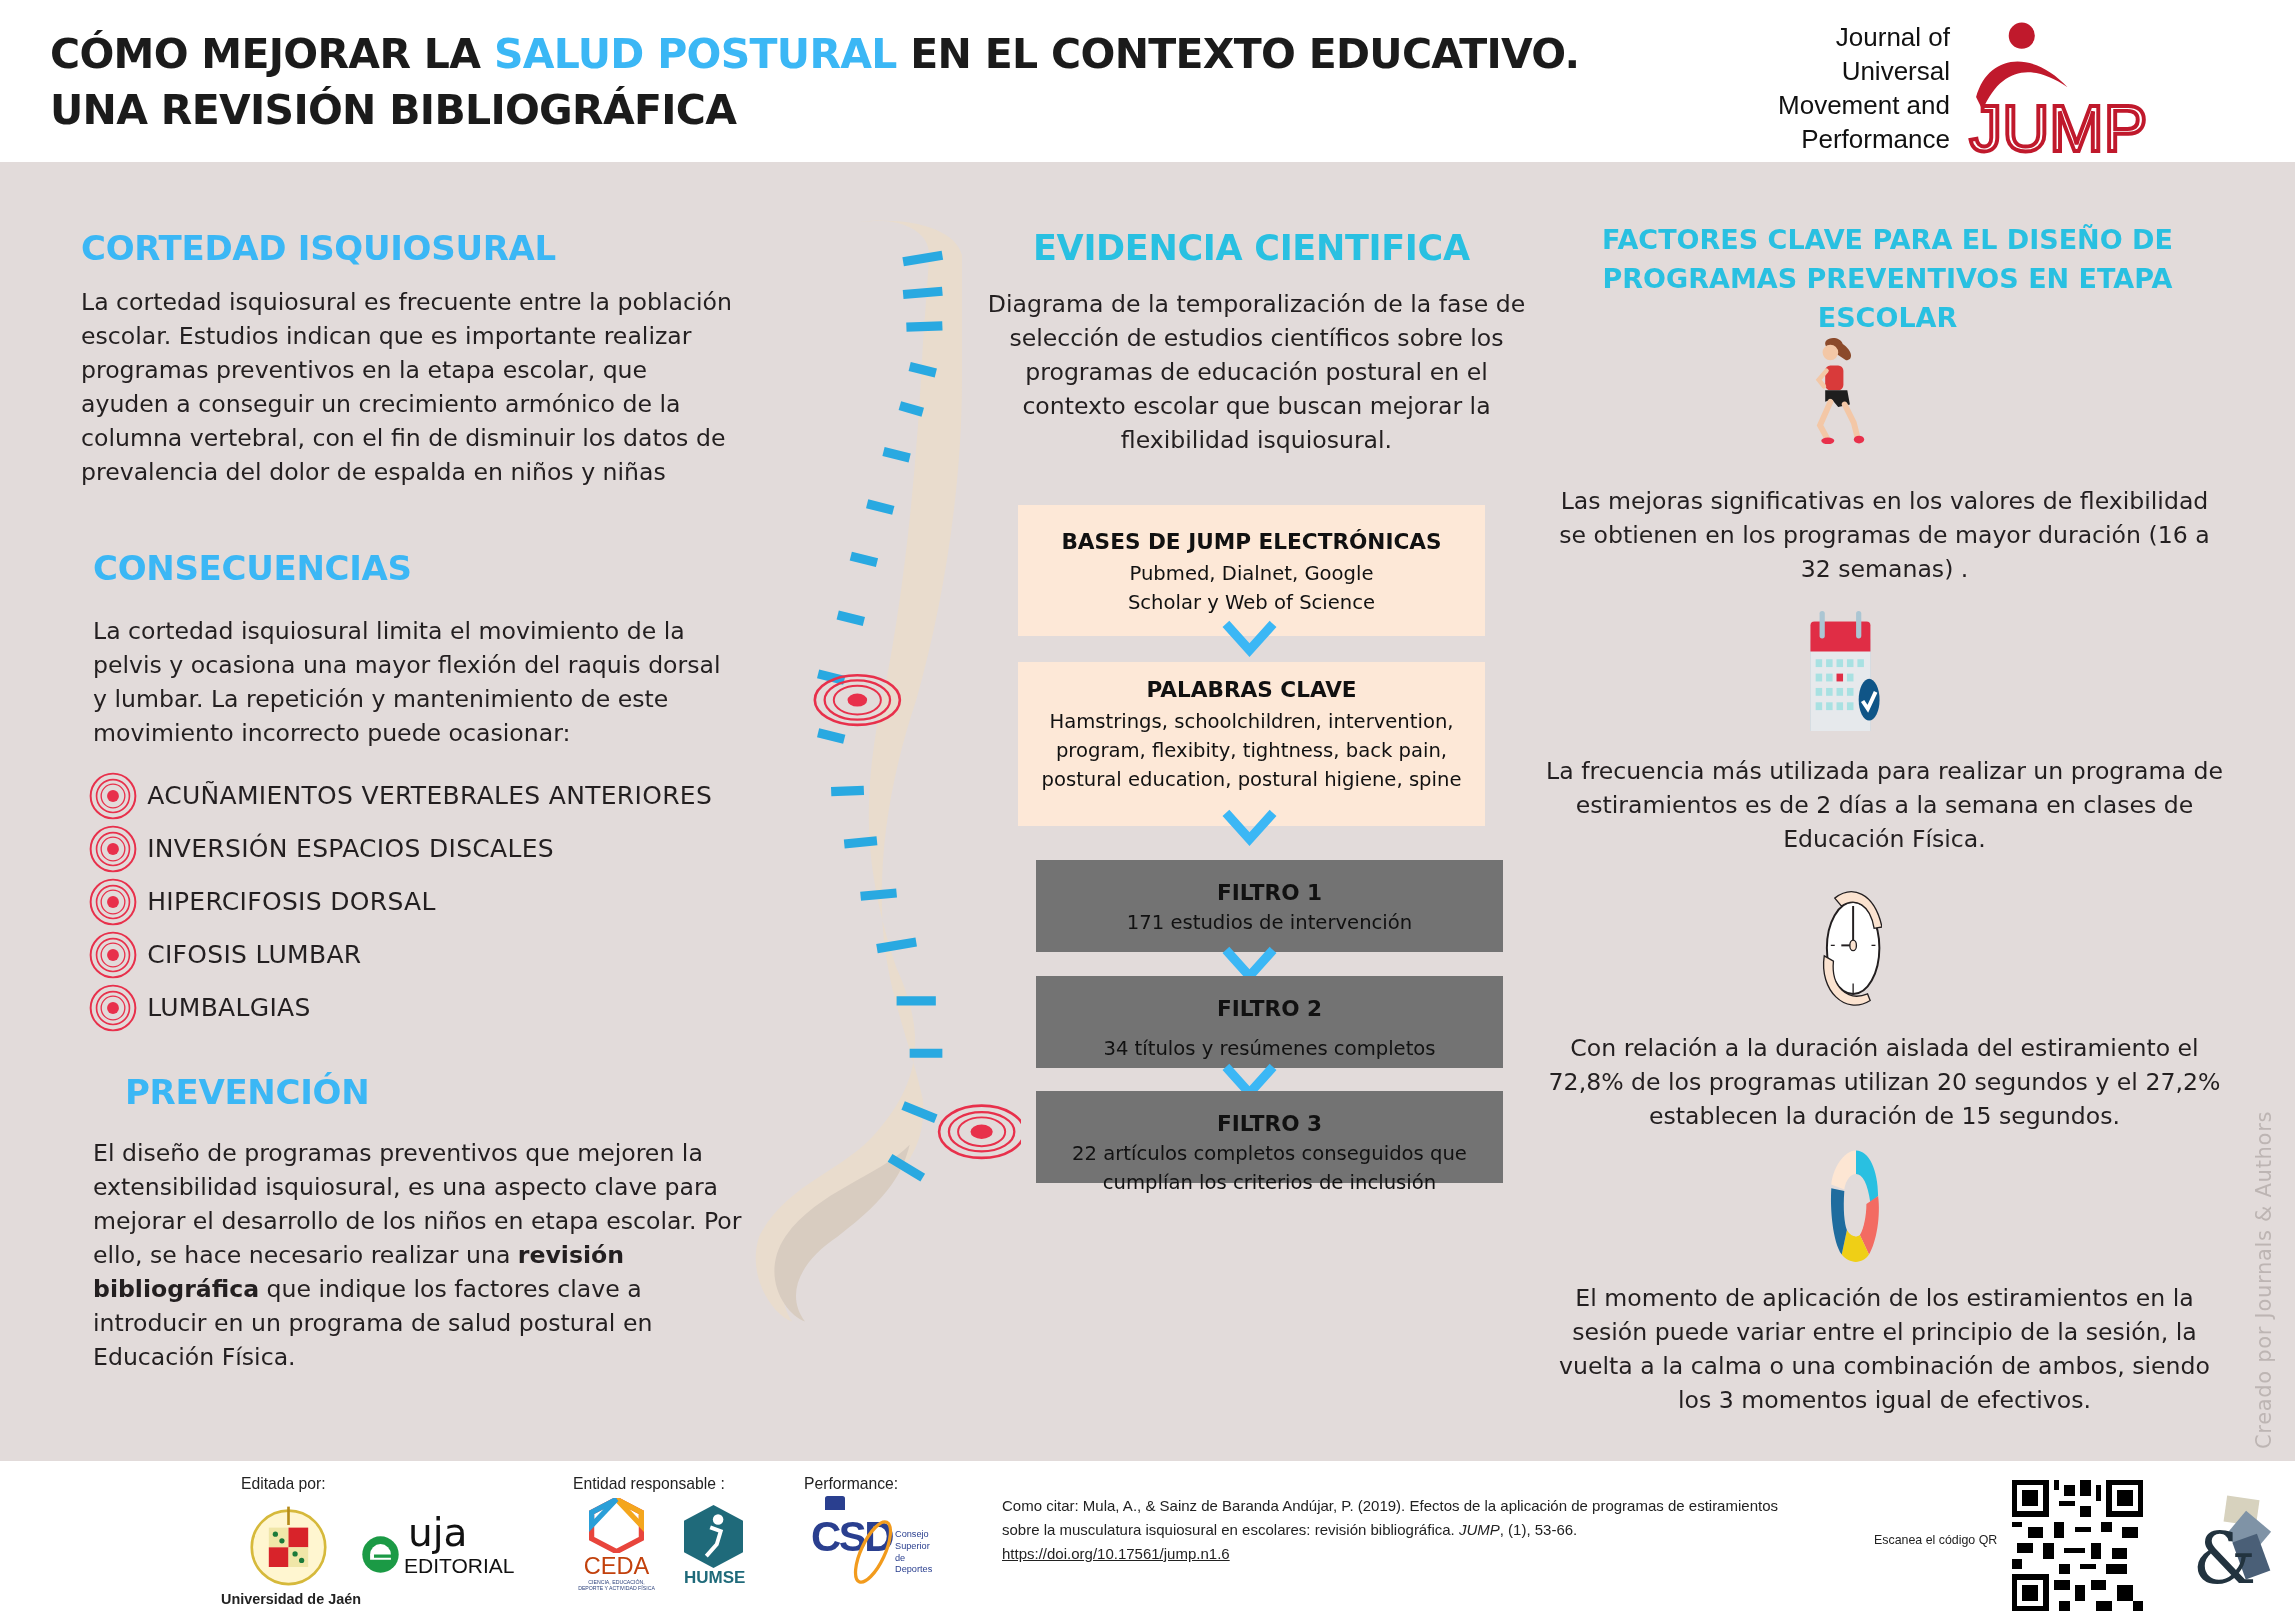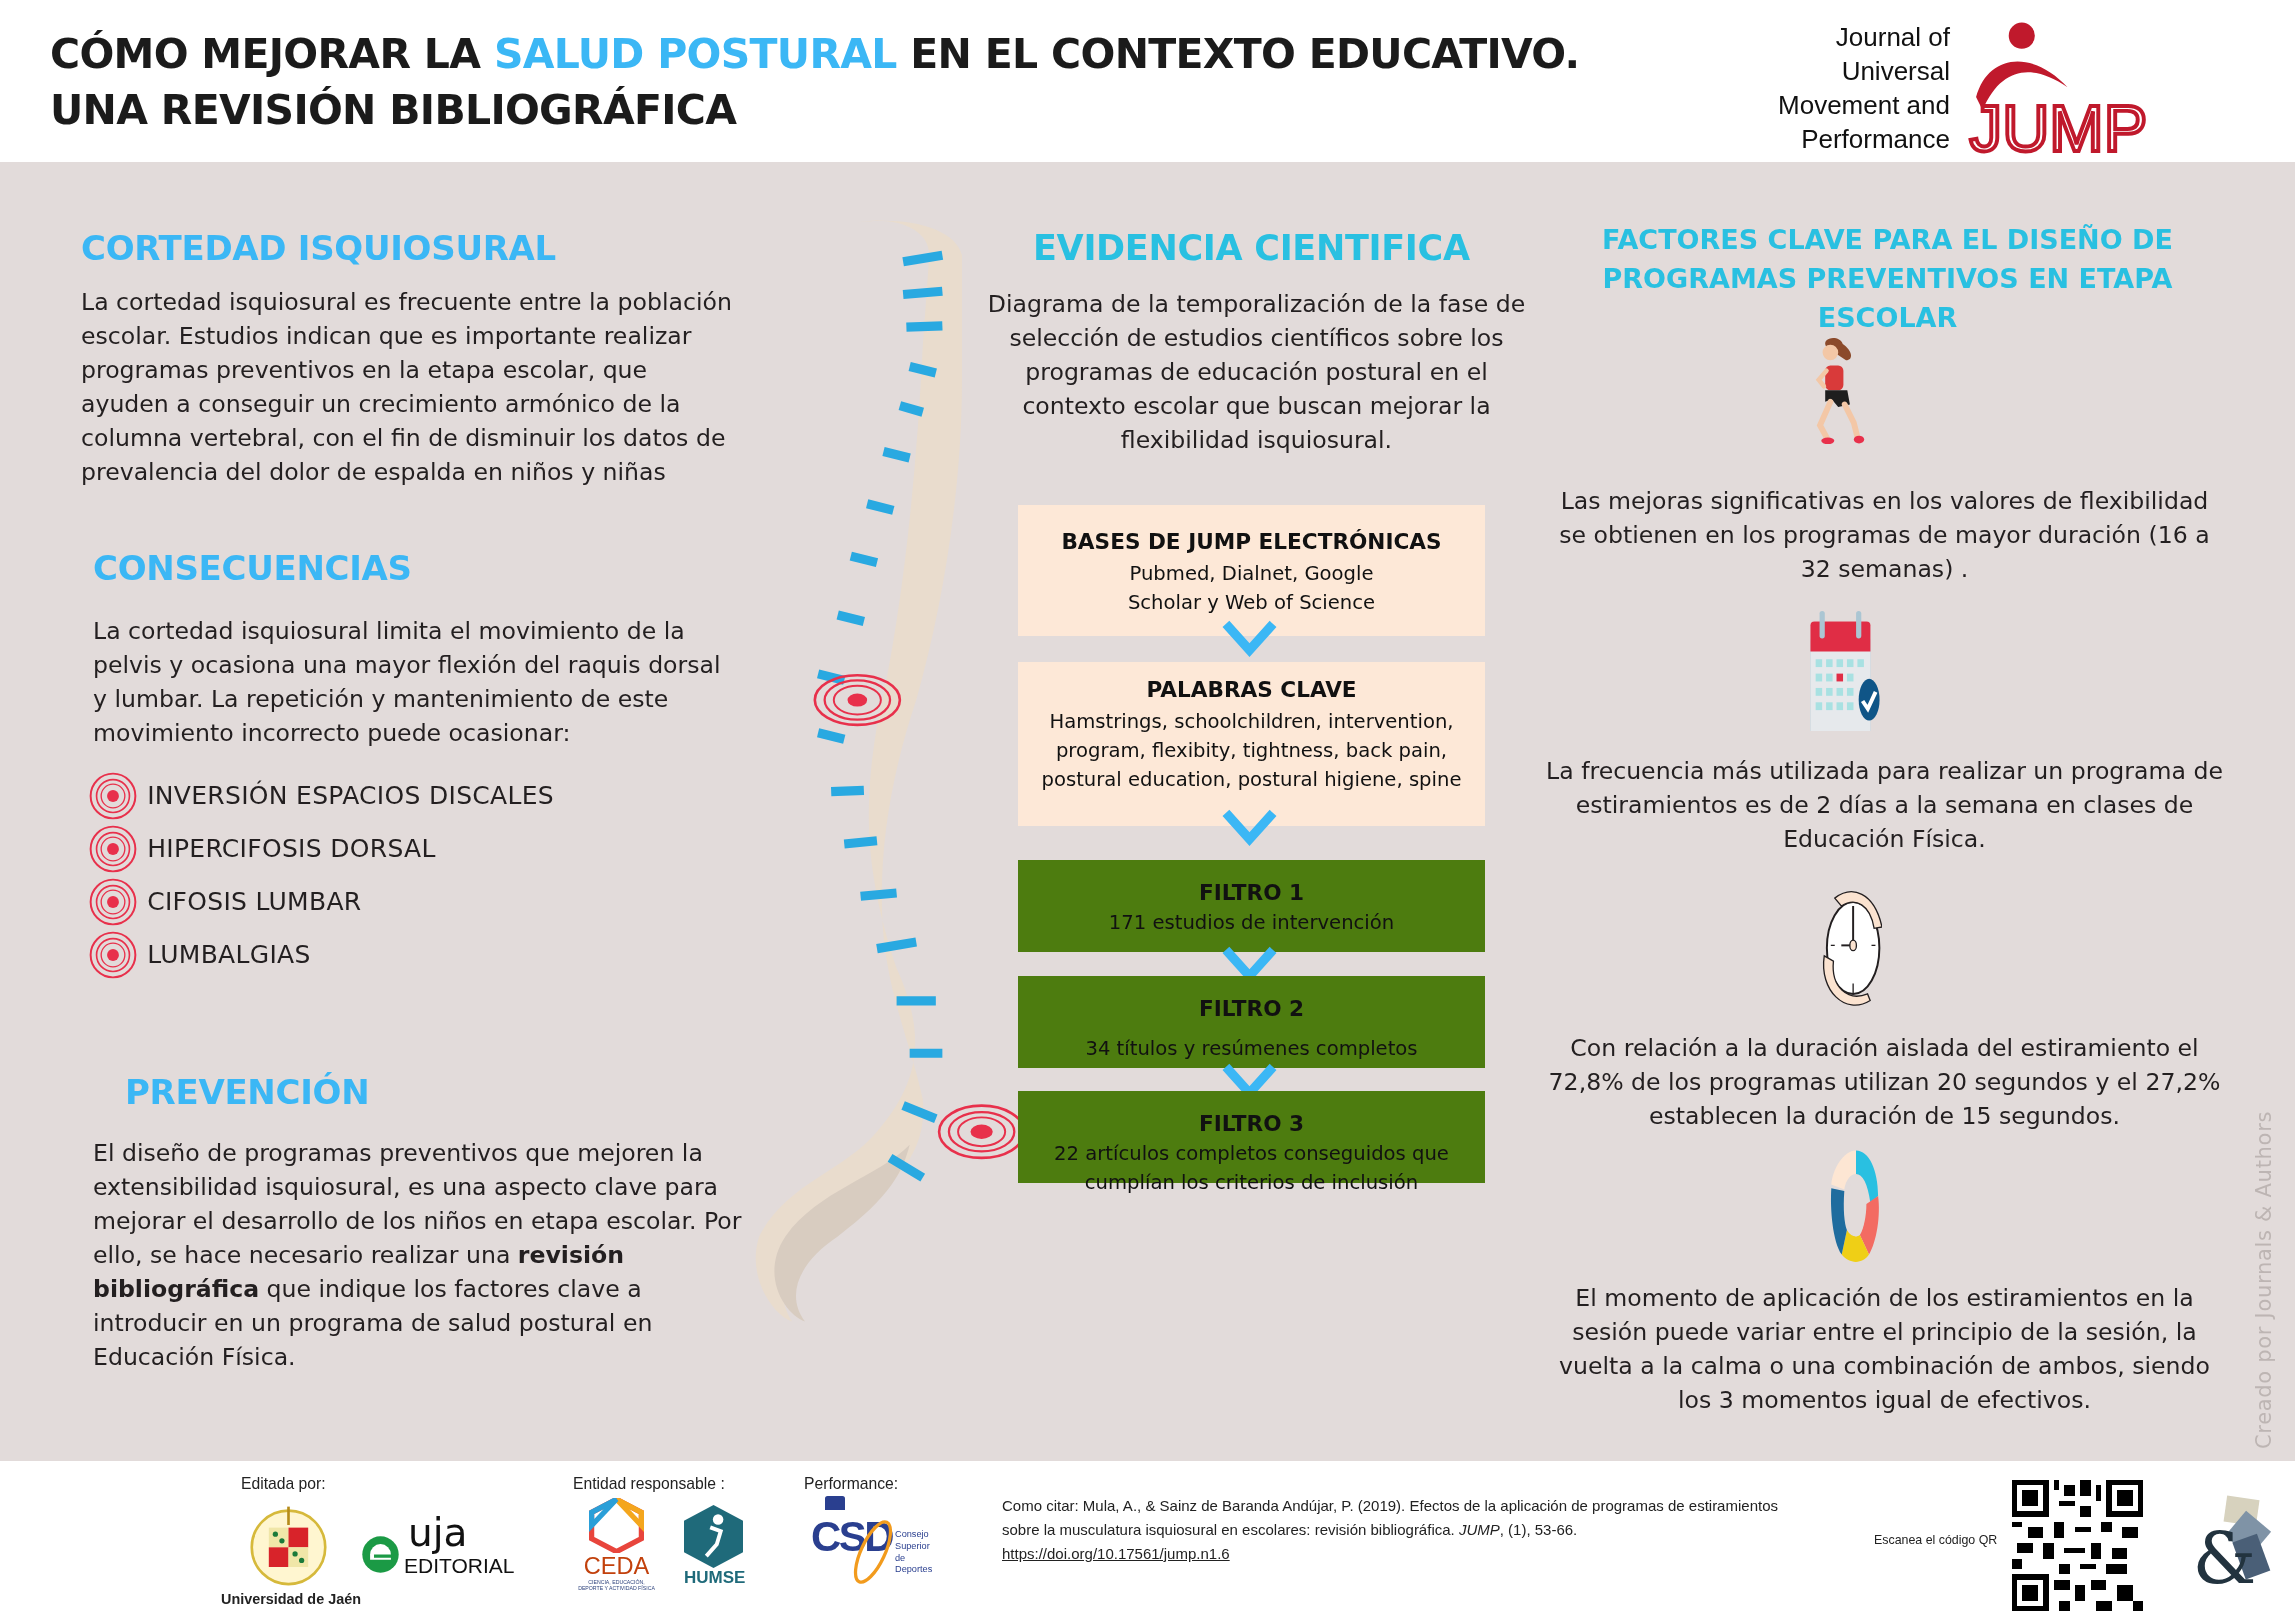--- a/index.html
+++ b/index.html
@@ -25,21 +25,21 @@
     .target { width: 50px; height: 50px; margin-right: 9.2px; flex: none; }
     .cons-label { font-family: "DejaVu Sans", sans-serif; font-size: 25px; color: #231f20; letter-spacing: 0.3px; }
 
     .spine { position: absolute; left: 746px; top: 216px; width: 275px; height: 1112px; }
 
     
     .flow-box { position: absolute; left: 1018px; width: 467px; text-align: center; font-family: "DejaVu Sans", sans-serif; }
     .flow-box .fh { font-weight: bold; font-size: 21.6px; color: #111; }
     .flow-box .fb { font-size: 19.6px; line-height: 29px; color: #111; }
     .peach { background: #fde8d7; }
-    .cream { background: #4d7c0f; }
+    .cream { background: #737373; margin-left: 18px; }
     .chev { position: absolute; left: 1222px; width: 55px; height: 38px; }
 
     
     .right-h { position: absolute; left: 1570px; top: 220px; width: 635px; text-align: center; font-family: "DejaVu Sans", sans-serif; font-weight: bold; font-size: 27px; line-height: 39px; color: #29c0e1; }
     .rtxt { position: absolute; left: 1544px; width: 681px; text-align: center; font-family: "DejaVu Sans", sans-serif; font-size: 23.6px; line-height: 34px; color: #231f20; }
     .ricon { position: absolute; }
 
     .vertical { position: absolute; left: 2251px; top: 1119px; width: 26px; height: 321px; }
     .vertical span { position: absolute; left: 50%; top: 50%; transform: translate(-50%,-50%) rotate(-90deg); white-space: nowrap; font-family: "DejaVu Sans", sans-serif; font-size: 21px; color: #bdb5b3; letter-spacing: 0.7px; }
 
@@ -75,20 +75,29 @@
 
 <div class="main"></div>
 
 <div class="sec-h" style="left:81px; top:228px;">CORTEDAD ISQUIOSURAL</div>
 <div class="body-txt" style="left:81px; top:285px; width:654px;">La cortedad isquiosural es frecuente entre la población escolar. Estudios indican que es importante realizar programas preventivos en la etapa escolar, que ayuden a conseguir un crecimiento armónico de la columna vertebral, con el fin de disminuir los datos de prevalencia del dolor de espalda en niños y niñas</div>
 
 <div class="sec-h" style="left:93px; top:548px;">CONSECUENCIAS</div>
 <div class="body-txt" style="left:93px; top:614px; width:641px;">La cortedad isquiosural limita el movimiento de la pelvis y ocasiona una mayor flexión del raquis dorsal y lumbar. La repetición y mantenimiento de este movimiento incorrecto puede ocasionar:</div>
 
 <div class="cons-list">
+  <div class="cons-item">
+    <svg class="target" viewBox="0 0 76 76">
+        <circle cx="38" cy="38" r="34" fill="none" stroke="#e8304b" stroke-width="3"></circle>
+        <circle cx="38" cy="38" r="25" fill="none" stroke="#e8304b" stroke-width="2.5"></circle>
+        <circle cx="38" cy="38" r="18" fill="none" stroke="#e8304b" stroke-width="2"></circle>
+        <circle cx="38" cy="38" r="9" fill="#e8304b"></circle>
+      </svg>
+    <span class="cons-label">ACUÑAMIENTOS VERTEBRALES ANTERIORES</span>
+  </div>
   <div class="cons-item">
     <svg class="target" viewBox="0 0 76 76">
         <circle cx="38" cy="38" r="34" fill="none" stroke="#e8304b" stroke-width="3"></circle>
         <circle cx="38" cy="38" r="25" fill="none" stroke="#e8304b" stroke-width="2.5"></circle>
         <circle cx="38" cy="38" r="18" fill="none" stroke="#e8304b" stroke-width="2"></circle>
         <circle cx="38" cy="38" r="9" fill="#e8304b"></circle>
       </svg>
     <span class="cons-label">INVERSIÓN ESPACIOS DISCALES</span>
   </div>
   <div class="cons-item">

